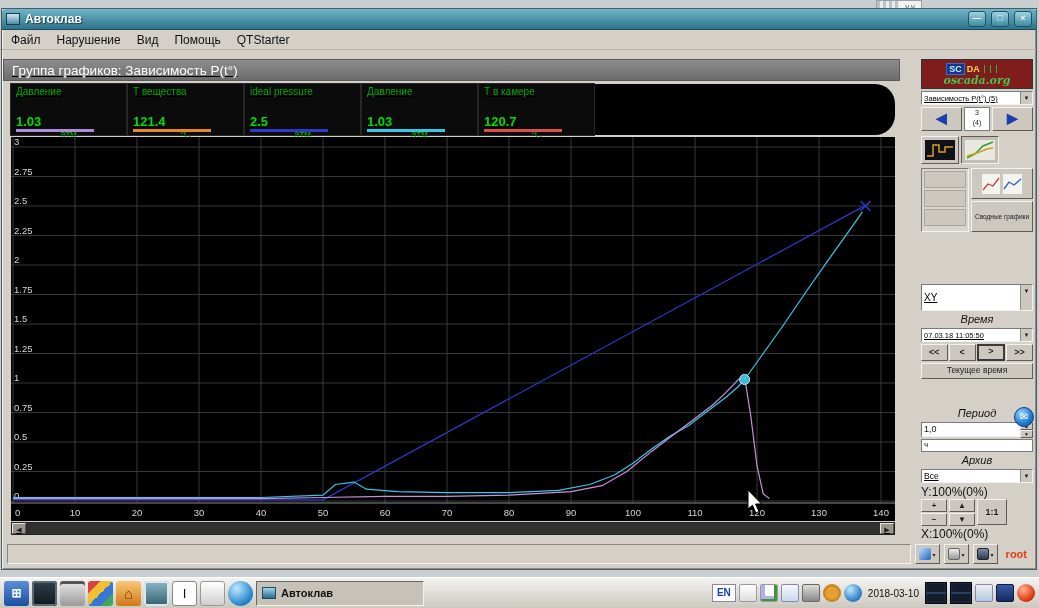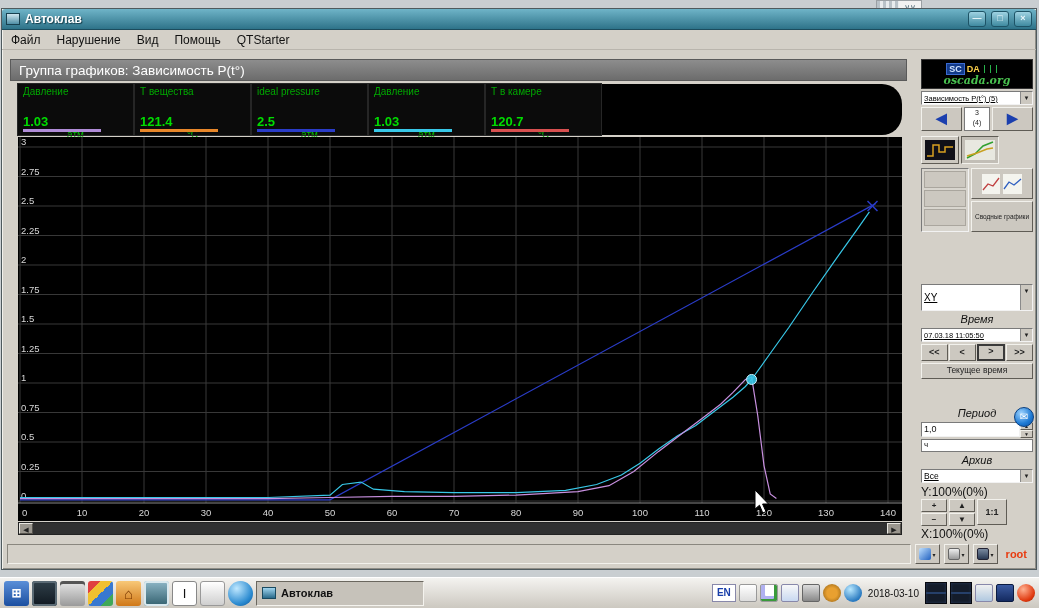--- a/index.html
+++ b/index.html
@@ -19,37 +19,37 @@
   .titlebar{height:21px;background:linear-gradient(#6fb4c8,#2e7389);display:flex;align-items:center;gap:5px;padding:0 4px;border-bottom:1px solid #1c4c5d;border-radius:3px 3px 0 0;}
   .title-icon{width:14px;height:12px;background:linear-gradient(#cfe6ef,#4f8fa6);border:1px solid #17404f;}
   .title-text{color:#fff;font-weight:bold;font-size:12px;text-shadow:1px 1px 1px #143d4b;white-space:nowrap;}
   .tb-spacer{flex:1;}
   .tb-btn{width:18px;height:16px;background:linear-gradient(#9ed2e2,#3f8aa0);border:1px solid #1d5366;border-radius:3px;color:#eaf7fb;font-size:9px;line-height:13px;text-align:center;font-weight:bold;cursor:default;}
   .menubar{height:20px;display:flex;align-items:center;gap:16px;padding:0 9px;font-size:12px;color:#111;border-bottom:1px solid #b9b5ad;}
   .menu-item{cursor:default;}
   .win-body{position:absolute;left:0;top:41px;right:0;bottom:0;}
 
   
-  .chart-panel{position:absolute;left:8px;top:9px;width:897px;}
+  .chart-panel{position:absolute;left:1px;top:9px;width:897px;text-decoration:underline;}
   .chart-header{height:22px;background:linear-gradient(#8d8d8d,#6c6c6c);color:#fff;font-size:13.5px;line-height:22px;padding-left:8px;border:1px solid #5a5a5a;}
   .legend-row{margin:3px 0 0 8px;width:884px;height:51px;background:#000;display:flex;gap:2px;border-radius:20px;}
   .legend-item{width:115px;height:51px;background:#0b0b0b;outline:1px solid #262626;padding:2px 5px 0 5px;position:relative;}
   .ln{font-size:10px;color:#00a800;}
   .lv{font-size:13px;font-weight:bold;color:#00dc00;text-align:left;margin-top:17px;}
   .lu{font-size:10px;color:#00c000;text-align:center;}
   .lc{position:absolute;left:5px;bottom:3px;width:78px;height:3px;background:#888;}
   .canvas-wrap{margin-left:8px;width:884px;height:384px;background:#000;position:relative;margin-top:2px;}
   .x-scroll{margin-left:8px;margin-top:1px;width:884px;height:13px;background:#3a3a3a;display:flex;border:1px solid #222;}
   .scroll-btn{width:14px;height:100%;background:#9a968e;border:1px solid;border-color:#e8e6e0 #55524c #55524c #e8e6e0;font-size:7px;line-height:11px;text-align:center;color:#222;}
   .scroll-track{flex:1;background:#303030;}
   .cursor{position:absolute;left:736px;top:352px;z-index:5;pointer-events:none;}
 
   
   .sidebar{position:absolute;right:3px;top:9px;width:112px;display:flex;flex-direction:column;gap:2px;font-size:9px;}
-  .logo{height:30px;background:#000000;border:1px solid #333;display:flex;flex-direction:column;align-items:center;justify-content:center;}
+  .logo{height:30px;background:#7f1d1d;border:1px solid #333;display:flex;flex-direction:column;align-items:center;justify-content:center;}
   .logo-top{display:flex;gap:2px;align-items:center;}
   .logo-sc{font-size:9px;font-weight:bold;color:#cfe2ff;background:#123a8a;padding:0 2px;border:1px solid #3a6ad0;}
   .logo-da{font-size:9px;font-weight:bold;color:#ffd24a;}
   .logo-wave{width:26px;height:8px;background:linear-gradient(90deg,transparent 0 2px,#27b24a 2px 3px,transparent 3px 8px,#27b24a 8px 9px,transparent 9px 14px,#27b24a 14px 15px,transparent 15px);}
   .logo-url{font-family:"DejaVu Serif",serif;font-style:italic;font-weight:bold;font-size:11px;color:#49c24f;line-height:11px;}
   .combo{display:flex;height:14px;background:#fff;border:1px solid;border-color:#7a7a7a #f2f2f2 #f2f2f2 #7a7a7a;align-items:center;}
   .combo .cv{flex:1;padding:0 2px;font-size:7.5px;white-space:nowrap;overflow:hidden;text-decoration:underline;}
   .combo .ca{width:12px;height:100%;background:#ccc8c0;border-left:1px solid #8a8a8a;font-size:6px;text-align:center;line-height:12px;color:#222;}
   .b3{background:#ccc8c0;border:1px solid;border-color:#f2f1ec #5f5c55 #5f5c55 #f2f1ec;color:#123a8a;text-align:center;cursor:default;}
   .b3.pressed{border-color:#5f5c55 #f2f1ec #f2f1ec #5f5c55;background:#c2beb6;}

